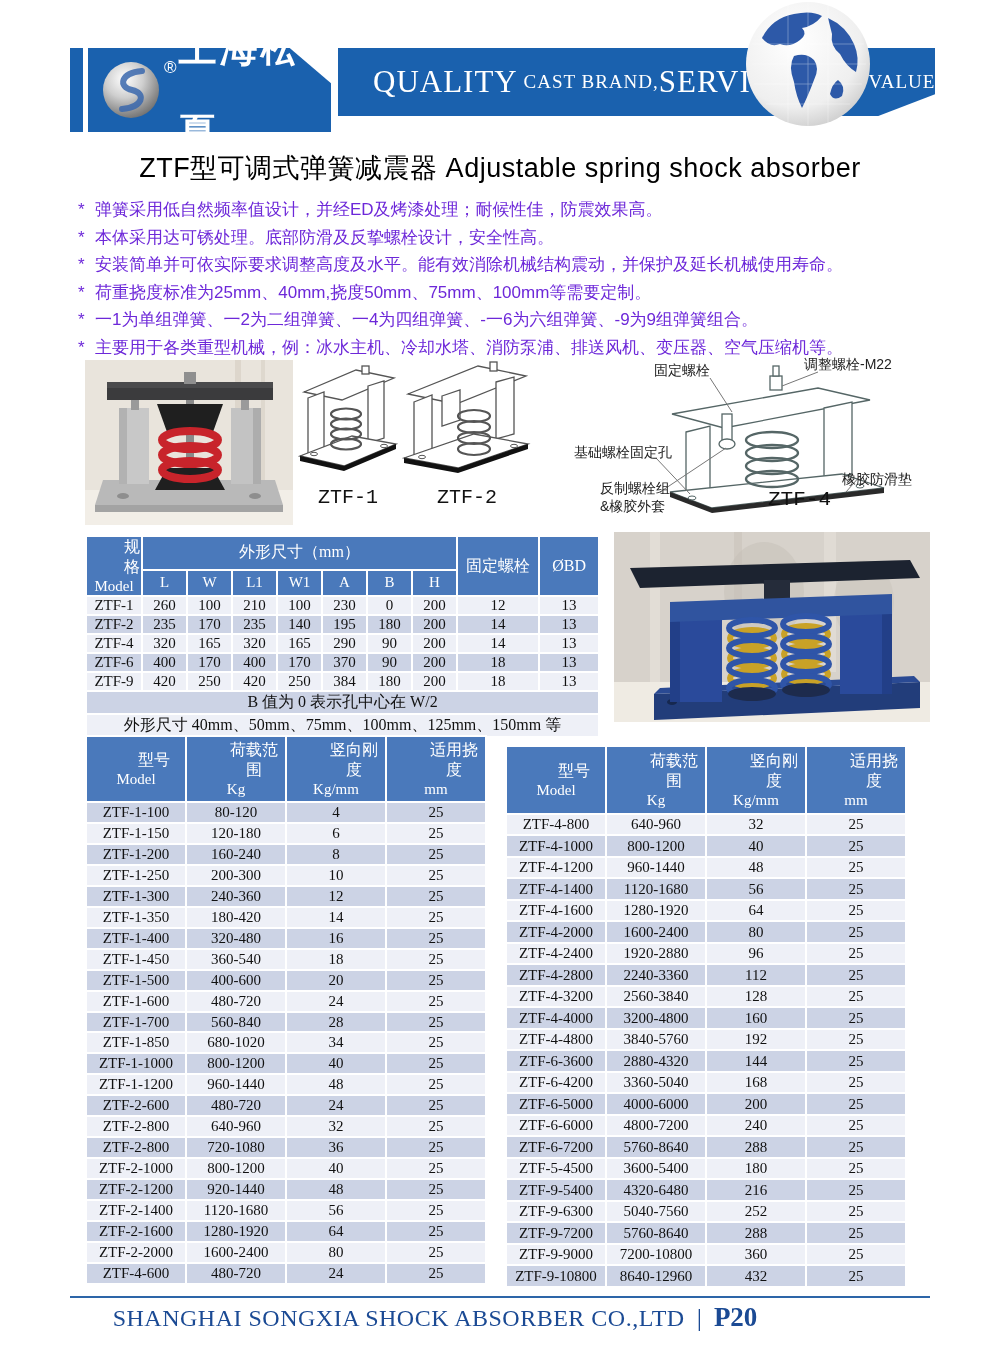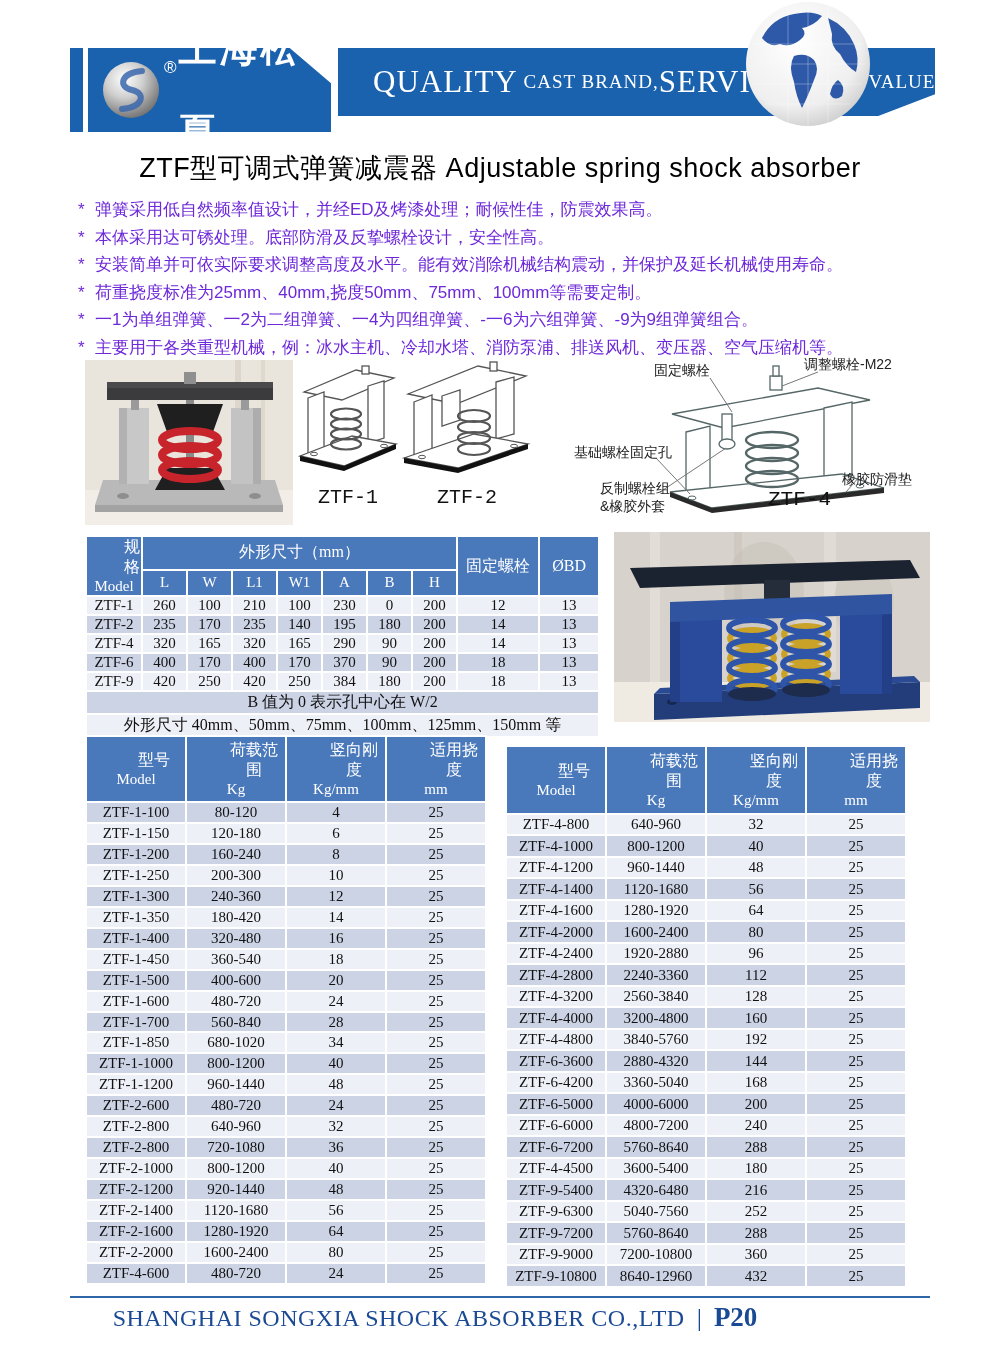--- a/index.html
+++ b/index.html
@@ -672,21 +672,21 @@
           <td>240</td>
           <td>25</td>
         </tr>
         <tr class="r-gray">
           <td>ZTF-6-7200</td>
           <td>5760-8640</td>
           <td>288</td>
           <td>25</td>
         </tr>
         <tr class="r-light">
-          <td>ZTF-4-4500</td>
+          <td>ZTF-5-4500</td>
           <td>3600-5400</td>
           <td>180</td>
           <td>25</td>
         </tr>
         <tr class="r-gray">
           <td>ZTF-9-5400</td>
           <td>4320-6480</td>
           <td>216</td>
           <td>25</td>
         </tr>

